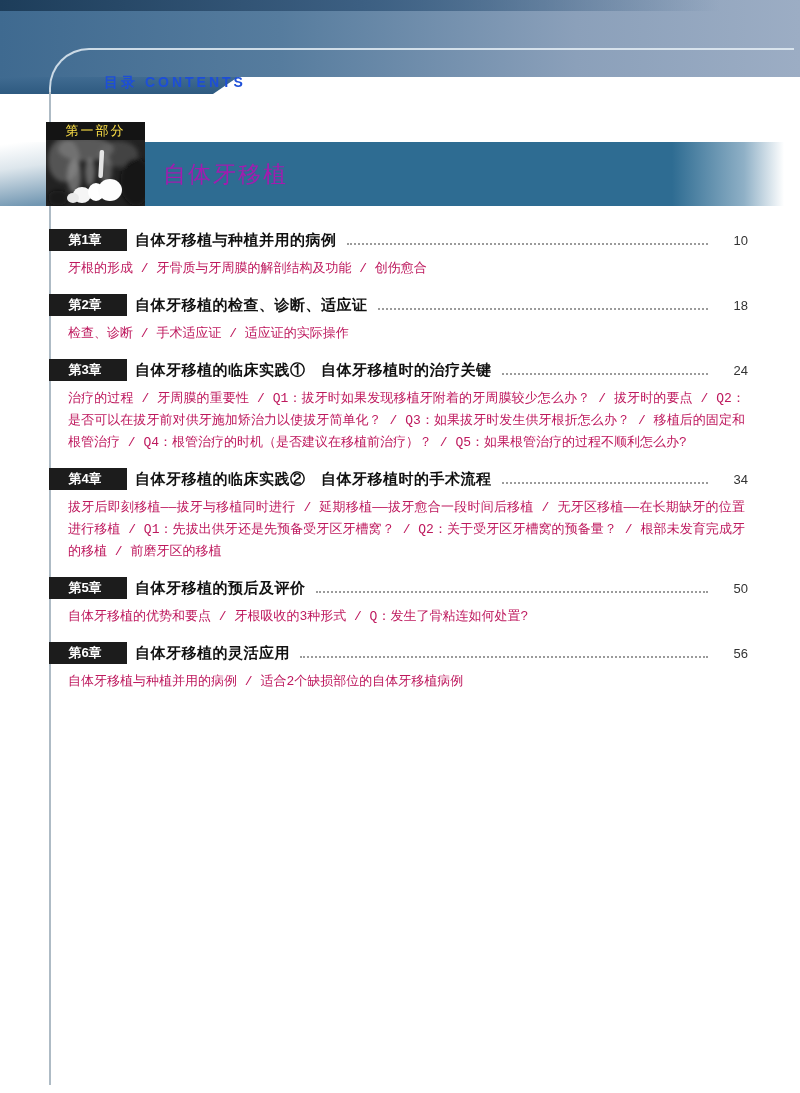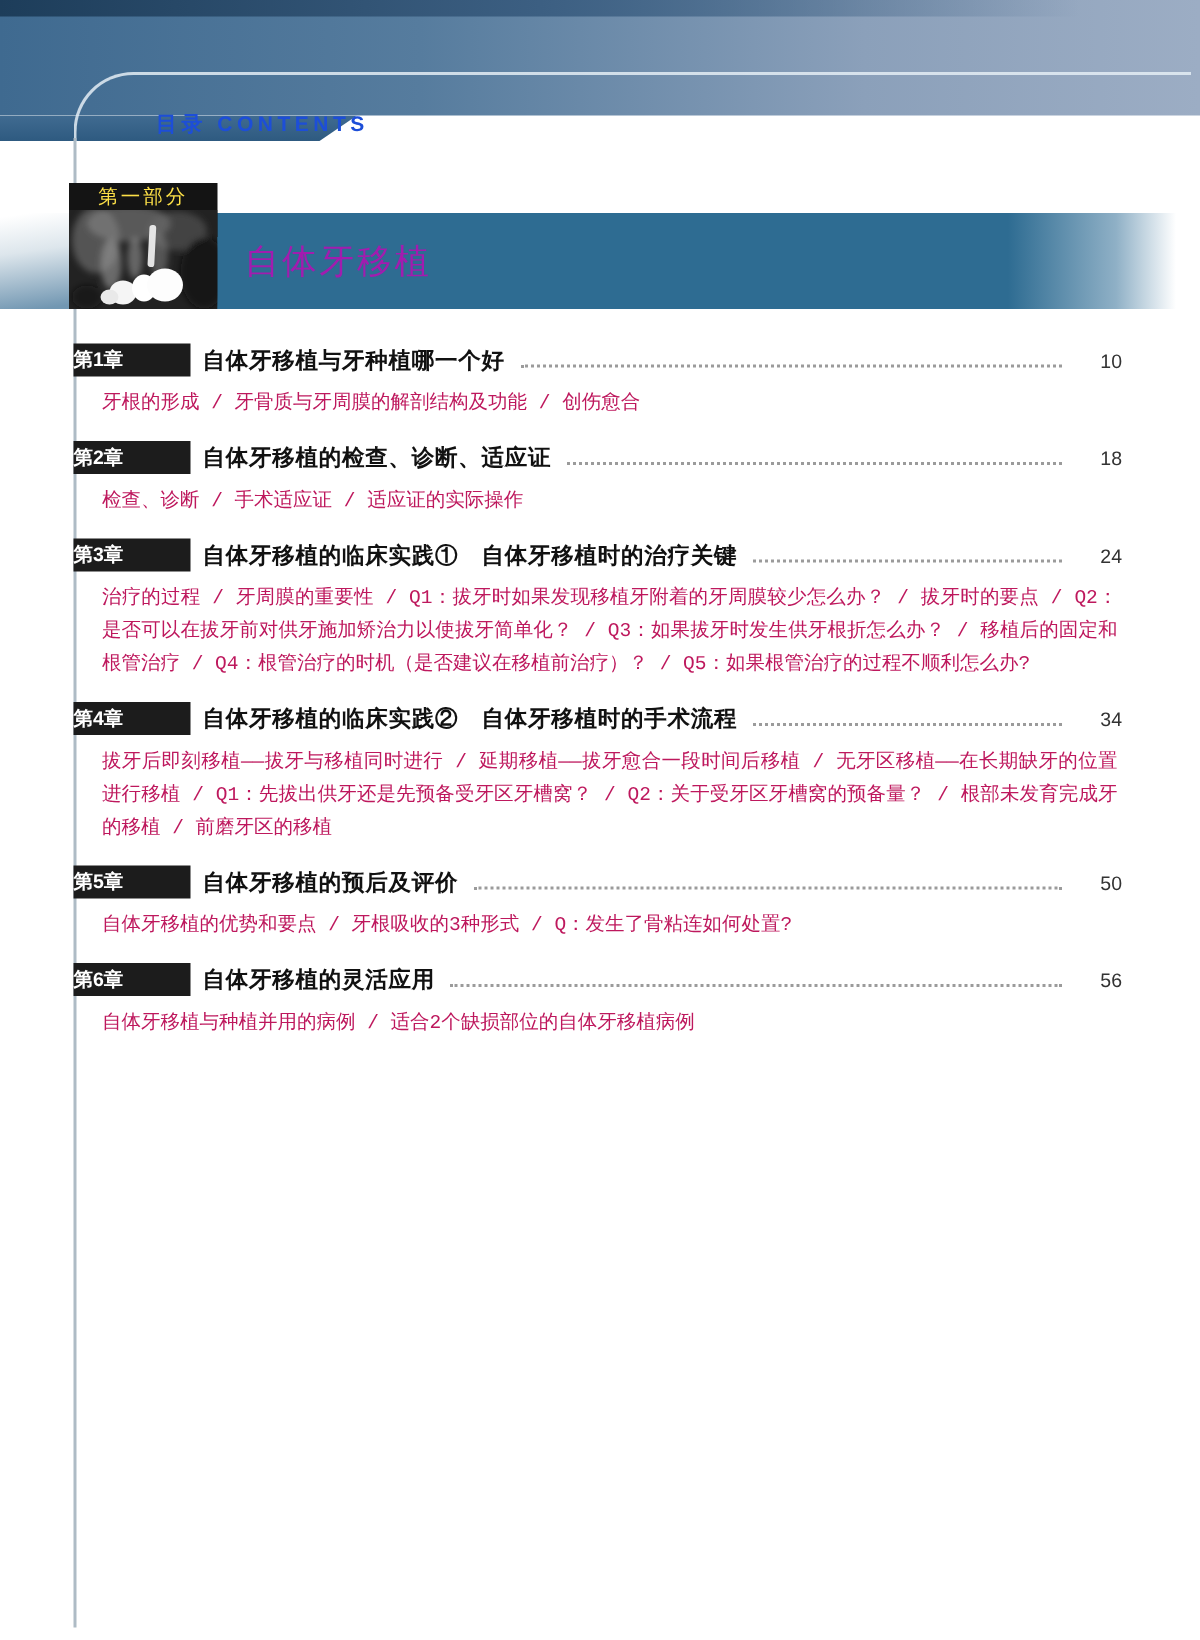--- a/index.html
+++ b/index.html
@@ -65,21 +65,21 @@
   
   .contents {
     position:absolute; left:0; top:229px; width:800px;
   }
   .chapter { margin-bottom:14px; }
   .chap-row { display:flex; align-items:center; height:22px; }
   .chap-badge {
     margin-left:49px; width:78px; height:22px; flex:0 0 78px;
     background:#1c1c1c; color:#ffffff;
     font-size:13px; font-weight:bold; line-height:22px;
-    text-align:left; padding-right:6px;
+    text-align:center; padding-right:6px;
   }
   .chap-title {
     margin-left:8px; font-size:15px; font-weight:bold; color:#111111;
     white-space:nowrap; letter-spacing:0.5px;
   }
   .chap-dots {
     flex:1 1 auto; height:0; margin:0 10px;
     border-bottom:2px dotted #9b9b9b;
     transform:translateY(4px);
   }
@@ -132,21 +132,21 @@
     <ellipse cx="27" cy="58" rx="6" ry="5" fill="#e9e9e9"></ellipse>
   </svg>
 </div>
 <div class="part-title">自体牙移植</div>
 
 <div class="contents">
 
   <div class="chapter">
     <div class="chap-row">
       <div class="chap-badge">第1章</div>
-      <div class="chap-title">自体牙移植与牙种植哪一个好</div>
+      <div class="chap-title">自体牙移植与种植并用的病例</div>
       <div class="chap-dots"></div>
       <div class="chap-page">10</div>
     </div>
     <div class="chap-desc">牙根的形成 / 牙骨质与牙周膜的解剖结构及功能 / 创伤愈合</div>
   </div>
 
   <div class="chapter">
     <div class="chap-row">
       <div class="chap-badge">第2章</div>
       <div class="chap-title">自体牙移植的检查、诊断、适应证</div>

